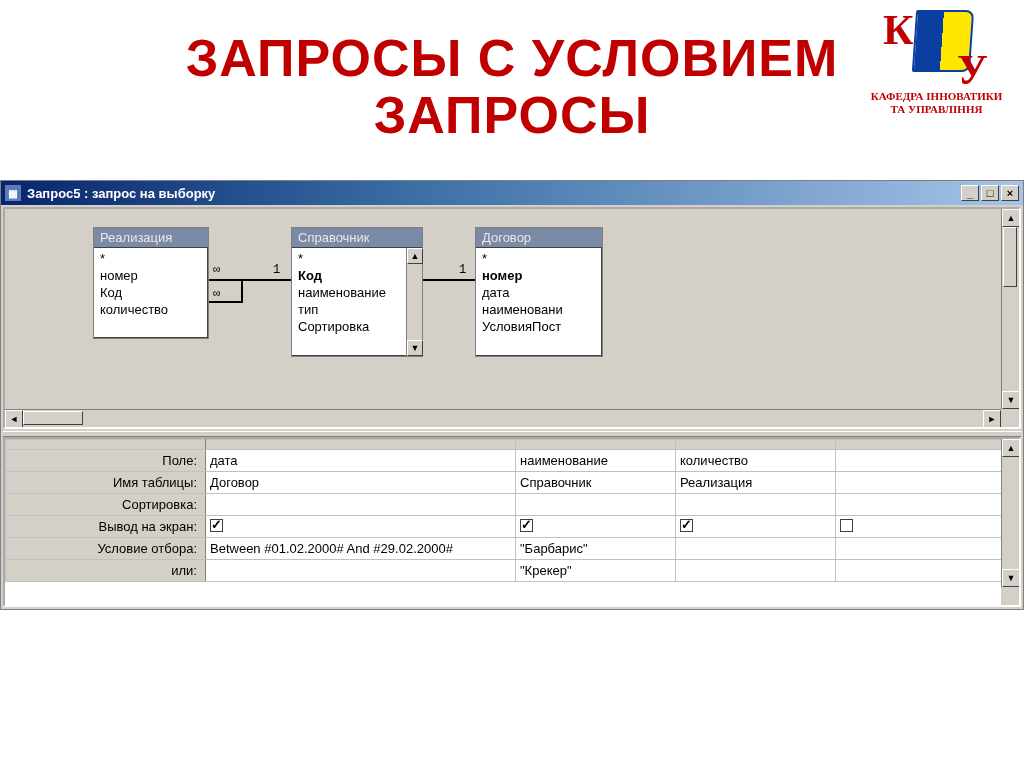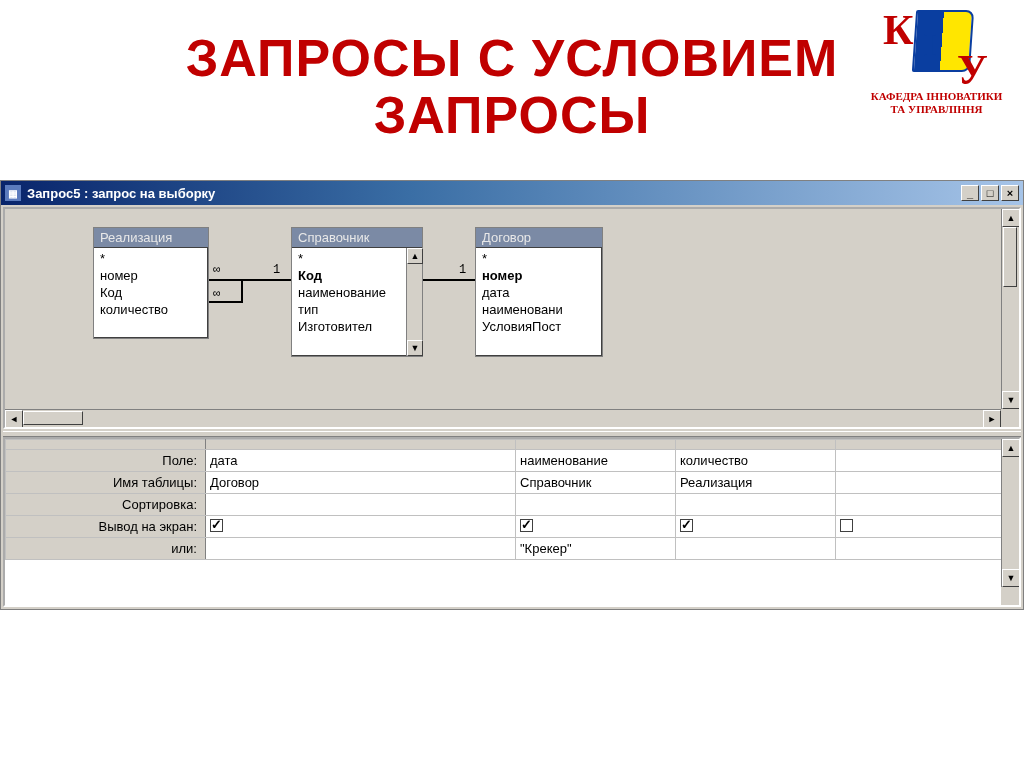--- a/index.html
+++ b/index.html
@@ -234,21 +234,21 @@
         </div>
       </div>
 
       <div class="table-box" style="left:286px; top:18px; width:132px; height:130px;">
         <div class="thead">Справочник</div>
         <div class="tbody" style="padding-right:16px;">
           <div class="field">*</div>
           <div class="field bold">Код</div>
           <div class="field">наименование</div>
           <div class="field">тип</div>
-          <div class="field">Изготовител</div>
+          <div class="field">Сортировка</div>
         </div>
         <div class="scroll-v">
           <div class="sbtn">▲</div>
           <div class="sbtn">▼</div>
         </div>
       </div>
 
       <div class="table-box" style="left:470px; top:18px; width:128px; height:130px;">
         <div class="thead">Договор</div>
         <div class="tbody">
@@ -324,20 +324,27 @@
         <td></td>
       </tr>
       <tr>
         <td class="rowhdr">Вывод на экран:</td>
         <td class="checkbox-cell"><span class="chk checked"></span></td>
         <td class="checkbox-cell"><span class="chk checked"></span></td>
         <td class="checkbox-cell"><span class="chk checked"></span></td>
         <td class="checkbox-cell"><span class="chk"></span></td>
       </tr>
       <tr>
+        <td class="rowhdr">Условие отбора:</td>
+        <td>Between #01.02.2000# And #29.02.2000#</td>
+        <td>"Барбарис"</td>
+        <td></td>
+        <td></td>
+      </tr>
+      <tr>
         <td class="rowhdr">или:</td>
         <td></td>
         <td>"Крекер"</td>
         <td></td>
         <td></td>
       </tr>
     </tbody>
       </table>
     <div class="grid-scroll-v">
       <div class="sbtn" style="width:18px;height:18px;">▲</div>

